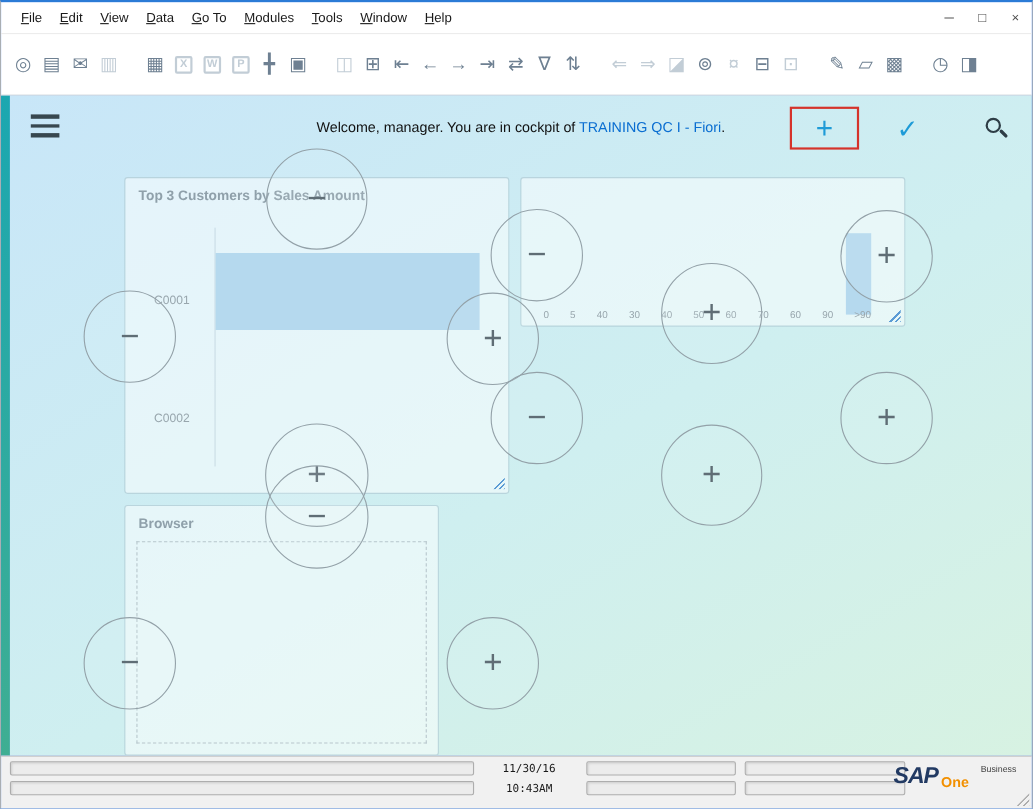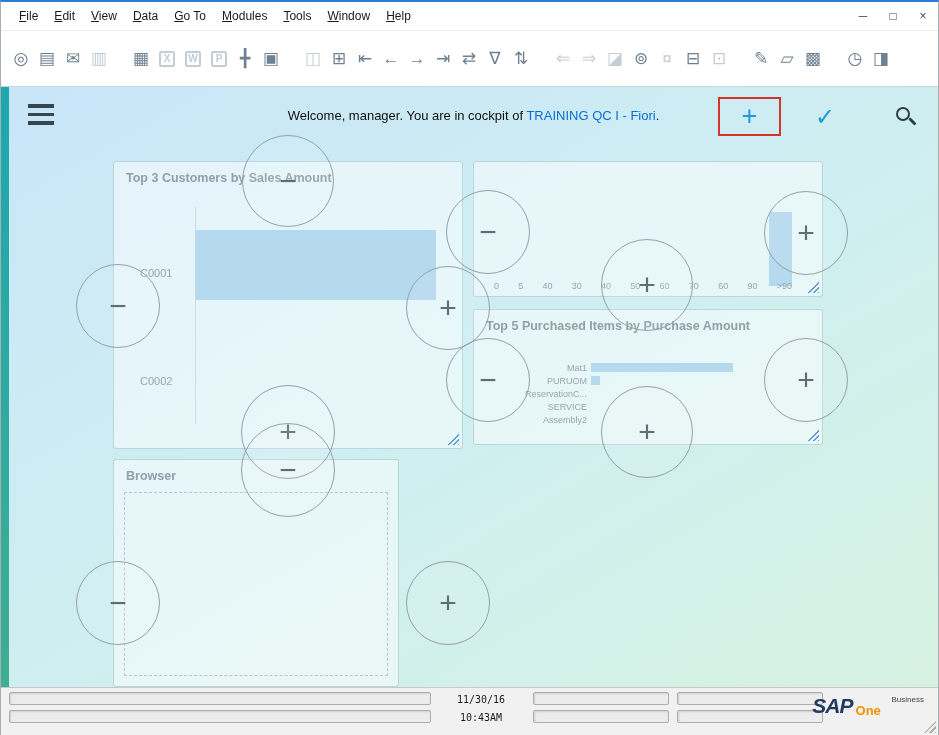--- a/index.html
+++ b/index.html
@@ -249,31 +249,20 @@
           <span>50</span>
           <span>60</span>
           <span>70</span>
           <span>60</span>
           <span>90</span>
           <span>&gt;90</span>
         </div>
         <div class="rsz"></div>
       </div>
 
-      <div class="widget w-purchased">
-        <h3>Top 5 Purchased Items by Purchase Amount</h3>
-        <div class="pur-label pl-0">Mat1</div>
-        <div class="pur-label pl-1">PURUOM</div>
-        <div class="pur-label pl-2">ReservationC...</div>
-        <div class="pur-label pl-3">SERVICE</div>
-        <div class="pur-label pl-4">Assembly2</div>
-        <div class="pur-bar pb-0"></div>
-        <div class="pur-bar pb-1"></div>
-        <div class="rsz"></div>
-      </div>
 
       <div class="widget w-browser">
         <h3>Browser</h3>
         <div class="browser-dash"></div>
       </div>
 
 
       <div class="circle c1">−</div>
       <div class="circle c2">−</div>
       <div class="circle c3">+</div>

